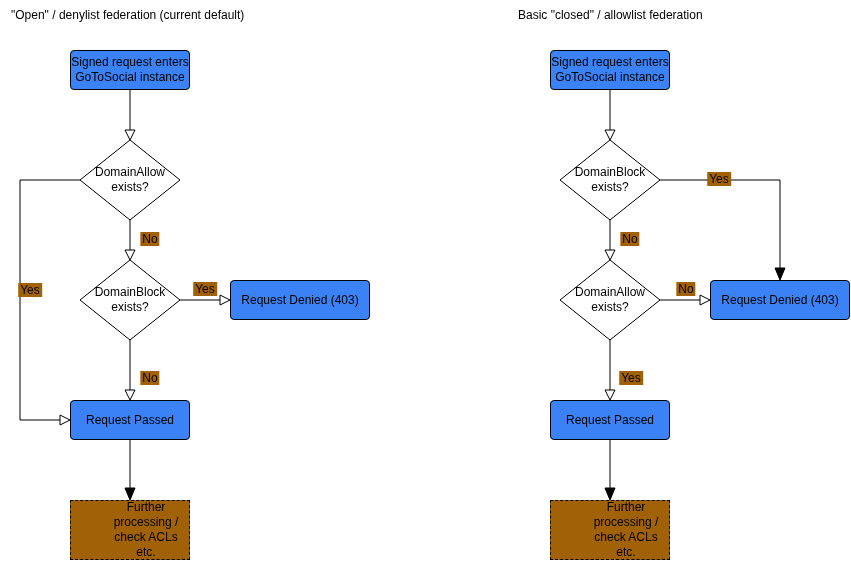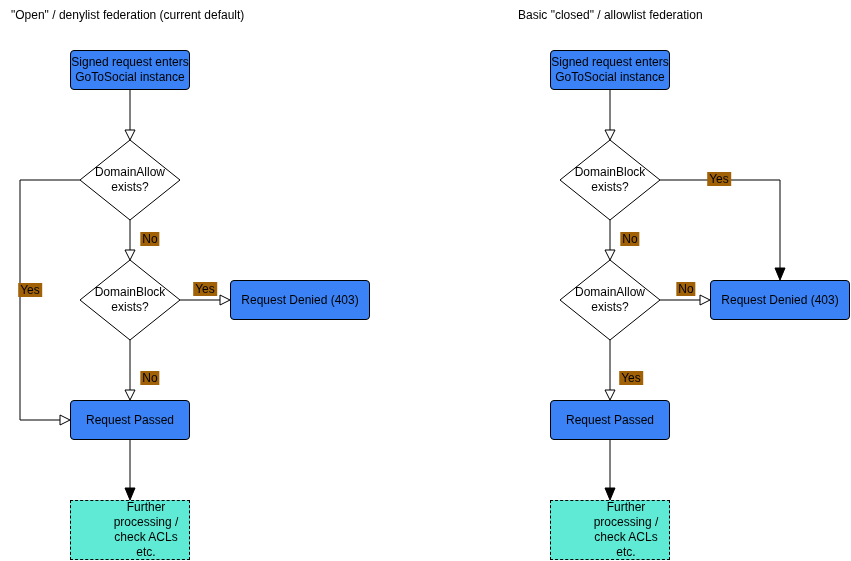--- a/index.html
+++ b/index.html
@@ -34,21 +34,21 @@
     white-space: pre-line;
     box-sizing: border-box;
   }
   .box {
     border: 1px solid #000000;
     border-radius: 4px;
     background: #3b82f6;
   }
   .dashed {
     border: 1px dashed #000000;
-    background: #5eead4;
+    background: #a16207;
     padding-left: 32px;
   }
   .diamond-label {
     background: transparent;
   }
   .edge-label {
     position: absolute;
     font-size: 12px;
     line-height: 14px;
     background: #a16207;

